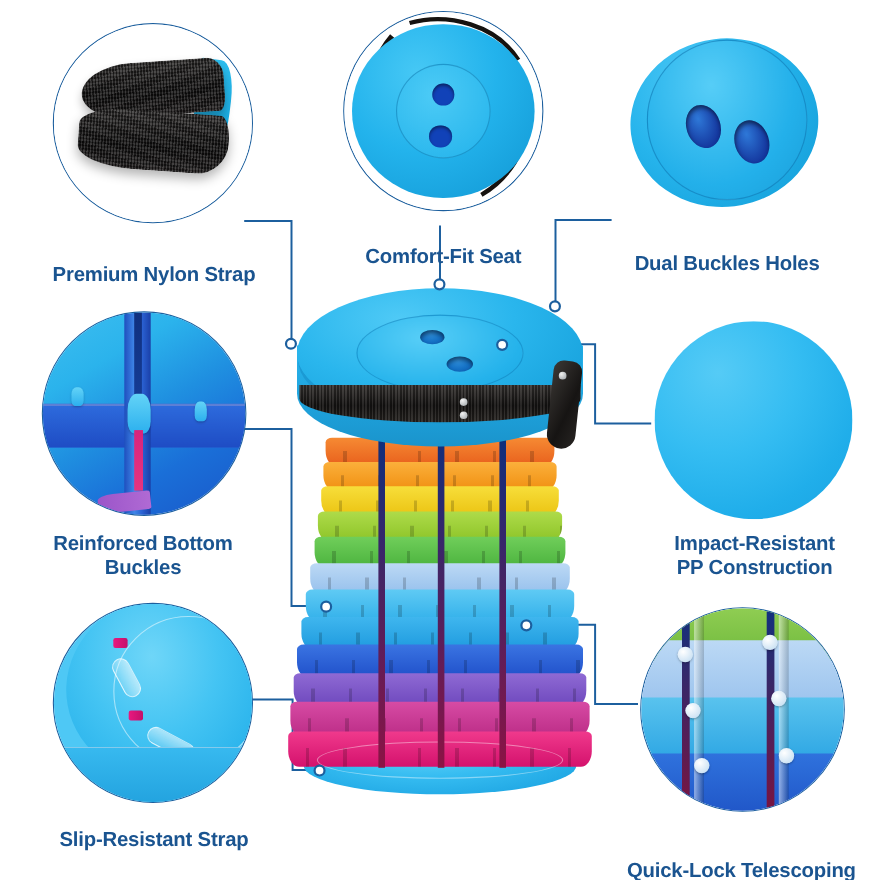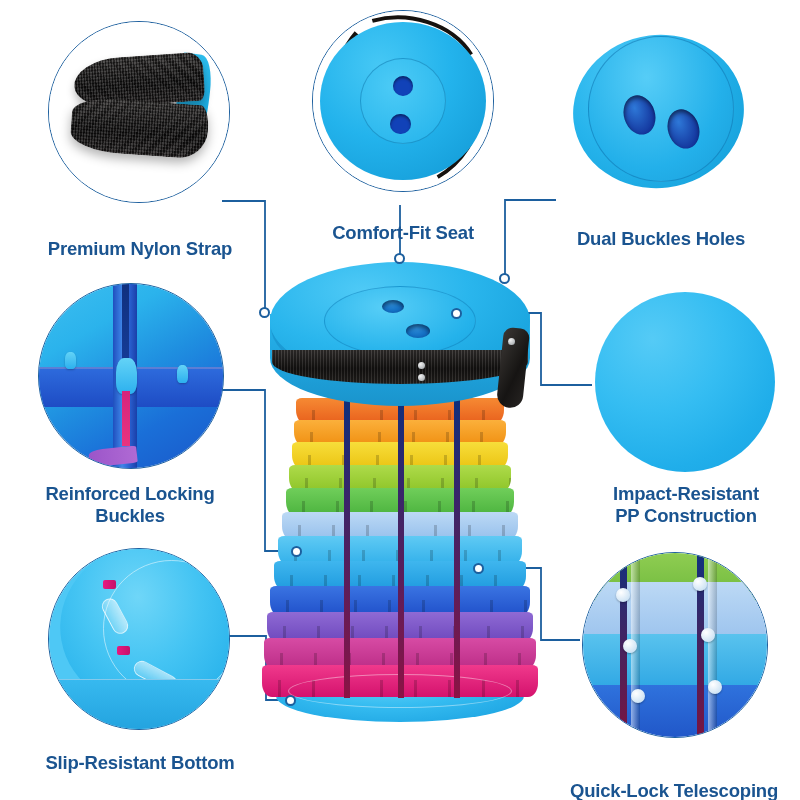--- a/index.html
+++ b/index.html
@@ -386,21 +386,21 @@
         <div class="bk-shelf"></div>
         <div class="bk-col"></div>
         <div class="bk-dark"></div>
         <div class="bk-tab" style="left:42%; top:40%; width:11%; height:20%;"></div>
         <div class="bk-tab" style="left:14%; top:37%; width:6%; height:9%;"></div>
         <div class="bk-tab" style="left:75%; top:44%; width:6%; height:10%;"></div>
         <div class="bk-pink"></div>
         <div class="bk-purple"></div>
       </div>
     </div>
-    <div class="c-label" style="left:12px; top:483px; width:236px;">Reinforced Locking
+    <div class="c-label" style="left:12px; top:483px; width:236px;">Reinforced Bottom
 Buckles</div>
   </div>
 
   <div class="callout">
     <div class="c-circle" style="left:595px; top:292px; width:180px; height:180px; border:none;">
       <div class="art-pp">
         <div class="pp-curve" style="left:-8%; top:-30%; width:136%; height:150%; transform:rotate(-22deg);"></div>
         <div class="pp-curve" style="left:4%; top:-22%; width:126%; height:140%; transform:rotate(-26deg); opacity:.55;"></div>
       </div>
     </div>
@@ -413,21 +413,21 @@
       <div class="art-bottom">
         <div class="bt-disc"></div>
         <div class="bt-ring"></div>
         <div class="bt-pad" style="left:26%; top:33%; width:21%; height:9%; transform:rotate(62deg);"></div>
         <div class="bt-pad" style="left:46%; top:66%; width:26%; height:9%; transform:rotate(28deg);"></div>
         <div class="bt-pink" style="left:30%; top:17%;"></div>
         <div class="bt-pink" style="left:38%; top:54%;"></div>
         <div class="bt-band"></div>
       </div>
     </div>
-    <div class="c-label" style="left:28px; top:752px; width:224px;">Slip-Resistant Bottom</div>
+    <div class="c-label" style="left:28px; top:752px; width:224px;">Slip-Resistant Strap</div>
   </div>
 
   <div class="callout">
     <div class="c-circle" style="left:582px; top:552px; width:186px; height:186px;">
       <div class="art-tele">
         <div class="tl-row tl-green" style="top:0;    height:26%;"></div>
         <div class="tl-row tl-lblue" style="top:16%;  height:30%; border-radius:0 0 14px 14px;"></div>
         <div class="tl-row tl-cyan" style="top:44%;  height:30%; border-radius:0 0 14px 14px;"></div>
         <div class="tl-row tl-blue" style="top:72%;  height:32%; border-radius:0 0 14px 14px;"></div>
         <div class="tl-dark" style="left:20%;"></div>

